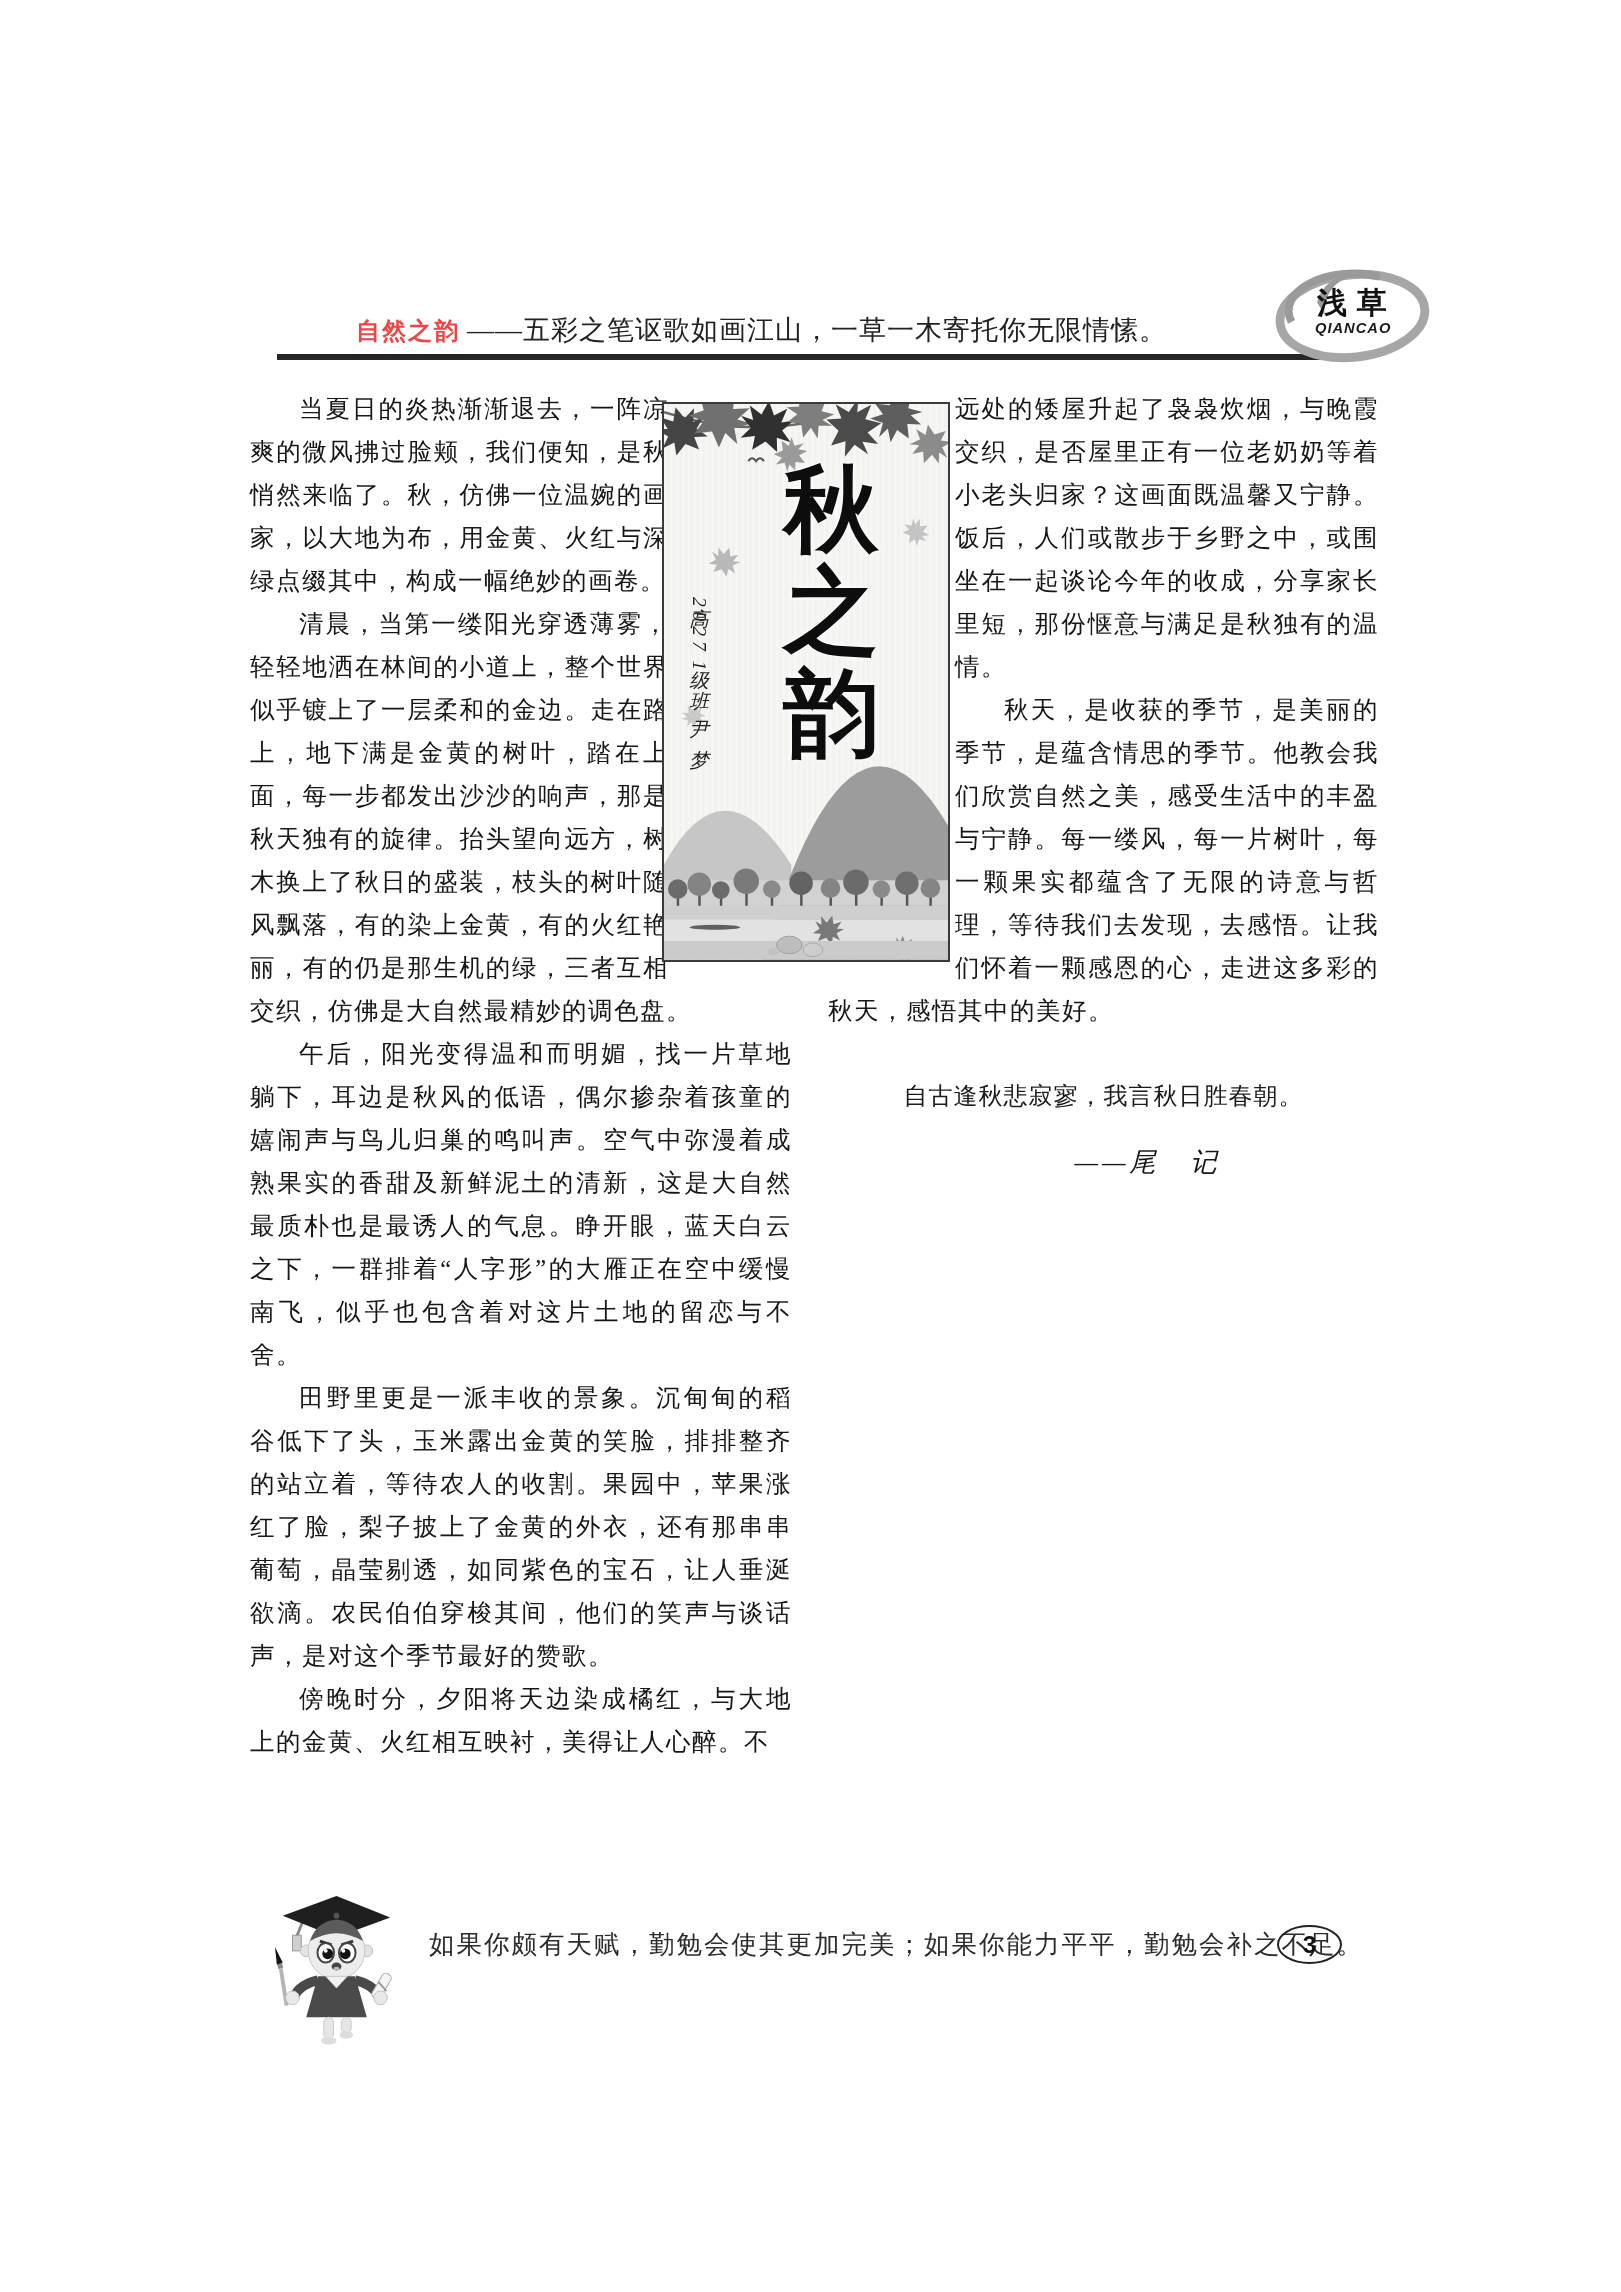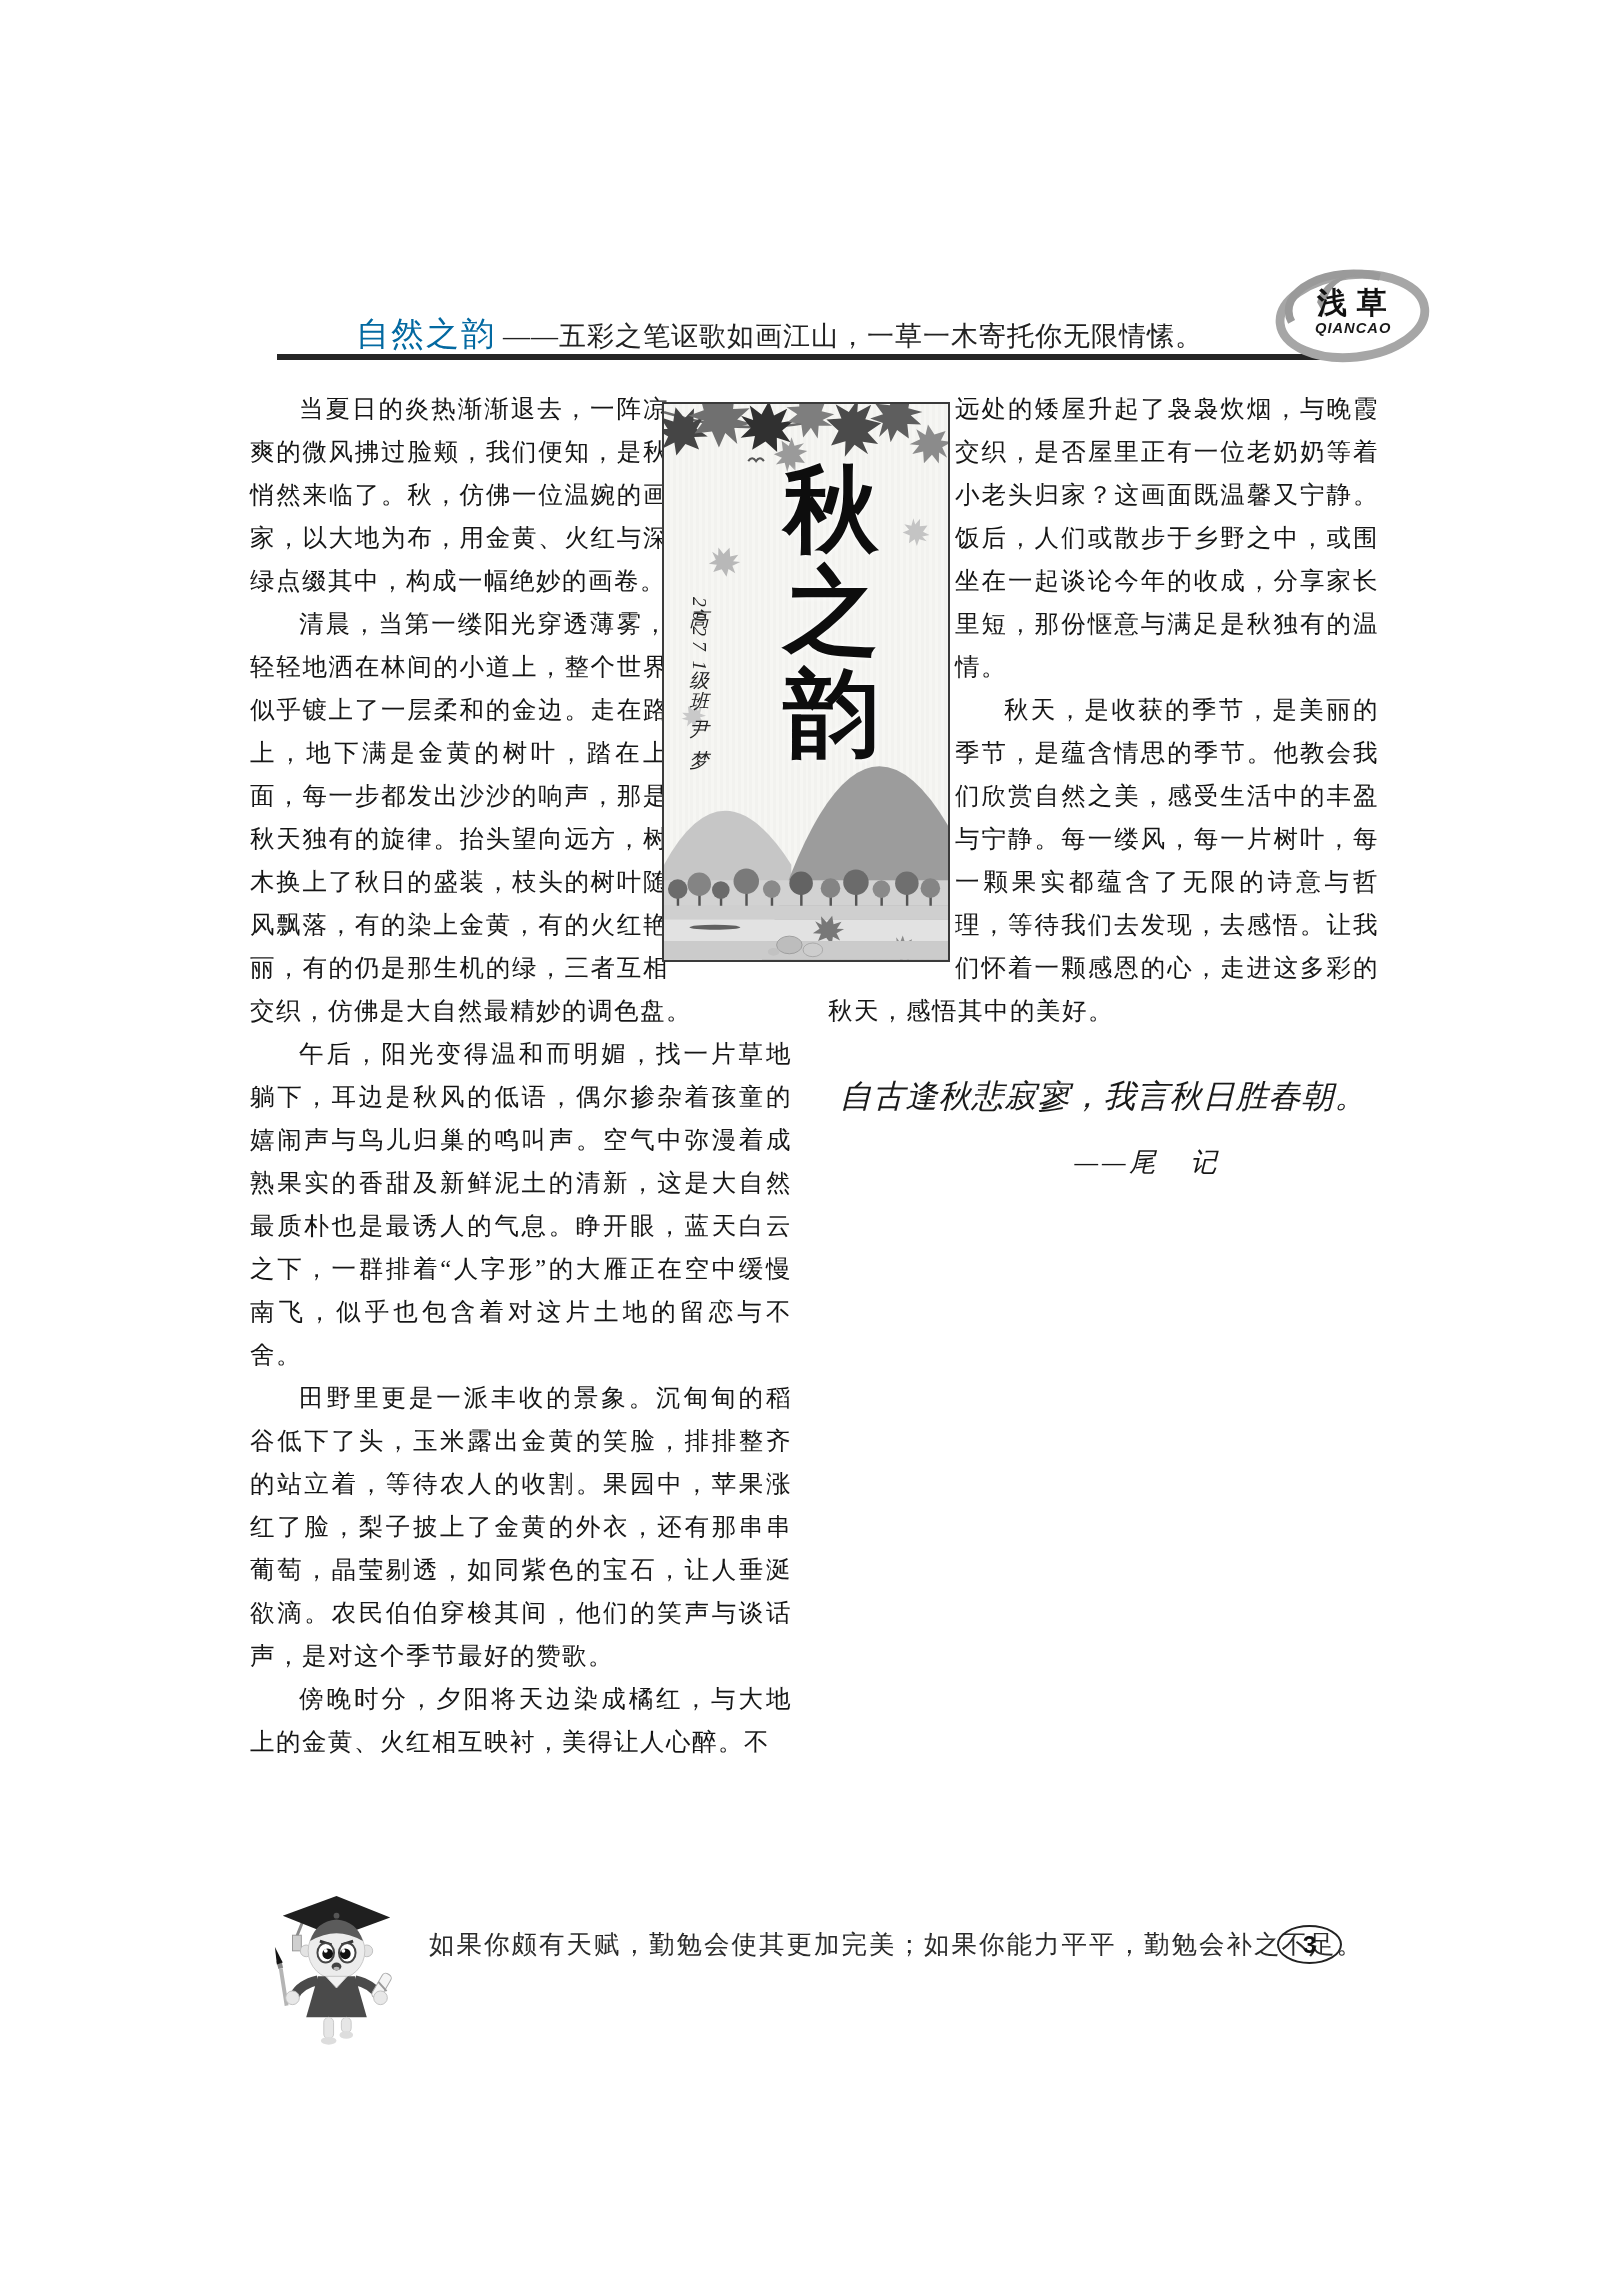--- a/index.html
+++ b/index.html
@@ -1,22 +1,22 @@
 <!DOCTYPE html>
 <html><head>
 <meta charset="utf-8">
 <style>
   html,body{margin:0;padding:0;background:#ffffff;}
   .page{position:relative;width:1621px;height:2293px;background:#ffffff;overflow:hidden;
         font-family:"Liberation Serif","DejaVu Serif",serif;color:#1c1c1c;}
 
   
   .header-line{position:absolute;left:356px;top:312px;display:flex;align-items:baseline;white-space:nowrap;}
-  .section-title{font-family:"Liberation Sans","DejaVu Sans",sans-serif;font-weight:normal;
-                 font-size:33px;letter-spacing:2px;color:#0369a1;}
+  .section-title{font-family:"Liberation Sans","DejaVu Sans",sans-serif;font-weight:bold;
+                 font-size:24px;letter-spacing:2px;color:#ef4444;}
   .tagline{font-size:27px;letter-spacing:1px;margin-left:7px;color:#222;}
   .header-rule{position:absolute;left:277px;top:354px;width:1044px;height:5.9px;background:#262626;}
 
   .logo{position:absolute;left:1266px;top:263px;width:165px;height:106px;}
   .logo svg{position:absolute;left:0;top:0;}
   .logo-cn{position:absolute;left:51px;top:19.6px;font-family:"Liberation Sans","DejaVu Sans",sans-serif;
            font-weight:bold;font-size:30px;letter-spacing:9.8px;color:#111;}
   .logo-en{position:absolute;left:49px;top:57px;font-family:"Liberation Sans","DejaVu Sans",sans-serif;
            font-weight:bold;font-style:italic;font-size:14.7px;letter-spacing:1px;color:#1a1a1a;}
 
@@ -24,21 +24,21 @@
   .col{position:absolute;top:387px;font-size:24.5px;line-height:43px;letter-spacing:1.5px;
        text-align:justify;color:#161616;}
   .col-left{left:250px;width:542px;}
   .col-right{left:828px;width:551px;}
   .col p{margin:0;text-indent:2em;}
   .col p.no-indent{text-indent:0;}
   .spacer-r{float:right;width:123px;height:570px;}
   .spacer-l{float:left;width:127px;height:570px;}
 
   
-  .quote{margin-top:43px;text-align:center;font-style:italic;font-size:32px;letter-spacing:1px;color:#1a1a1a;}
+  .quote{margin-top:43px;text-align:center;font-size:24px;letter-spacing:1px;color:#1a1a1a;}
   .signature{margin-top:23px;text-align:center;padding-left:88px;font-style:italic;font-size:26.5px;letter-spacing:3.9px;}
   .review{margin-top:51px;font-style:italic;font-size:25.5px;line-height:47px;text-indent:2em;text-align:justify;color:#1a1a1a;}
   .review-label{font-style:normal;font-weight:bold;font-family:"Liberation Sans","DejaVu Sans",sans-serif;letter-spacing:1px;}
   .teacher{font-style:normal;font-weight:bold;font-family:"Liberation Sans","DejaVu Sans",sans-serif;
            margin-left:3.2em;letter-spacing:1px;white-space:nowrap;}
 
   
   .art-card{position:absolute;left:662px;top:402px;width:284px;height:556px;border:2px solid #3a3a3a;
             background:repeating-linear-gradient(90deg,#f6f6f3 0 2.9px,#f2f2ef 2.9px 5.9px);overflow:hidden;}
   .art-card svg{position:absolute;left:0;top:0;}

